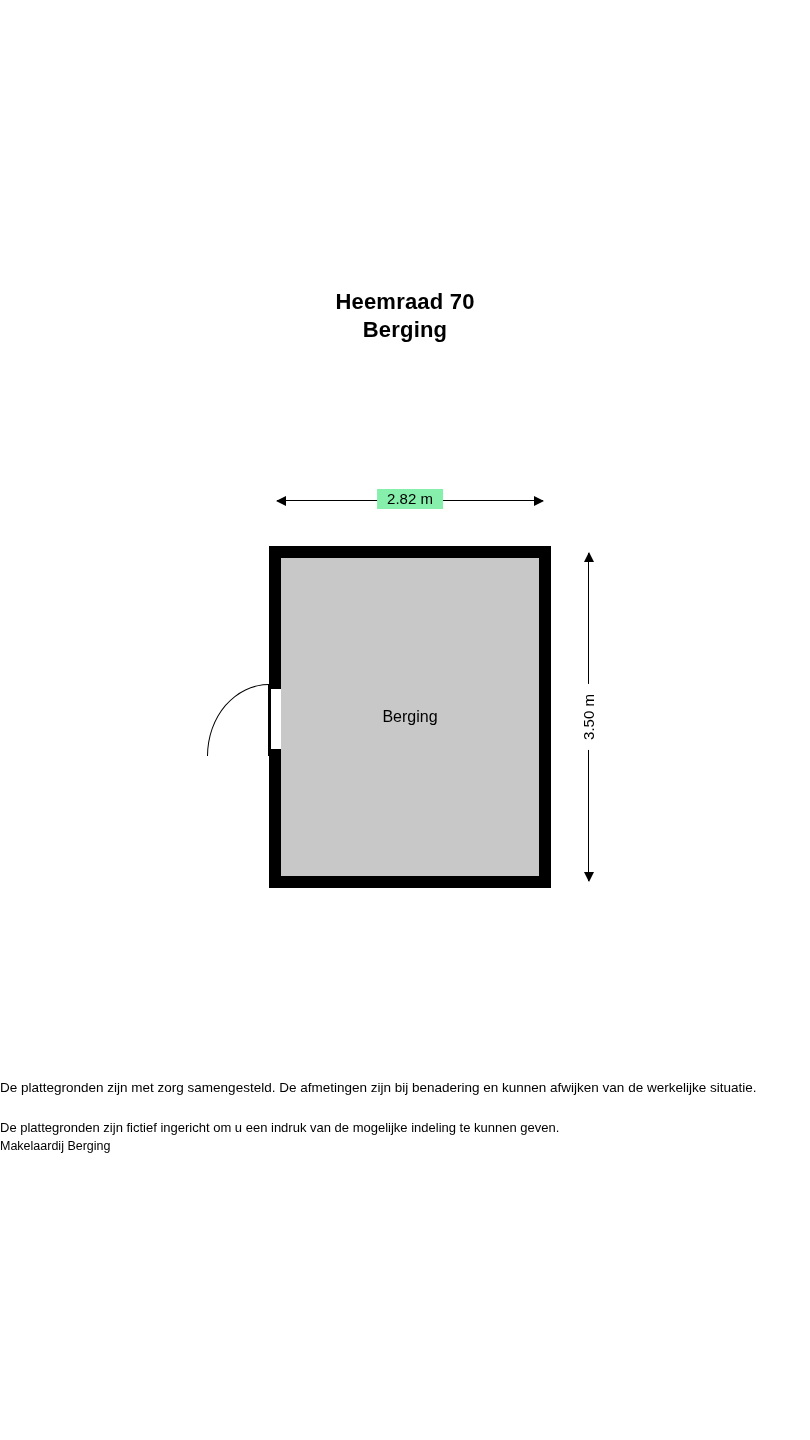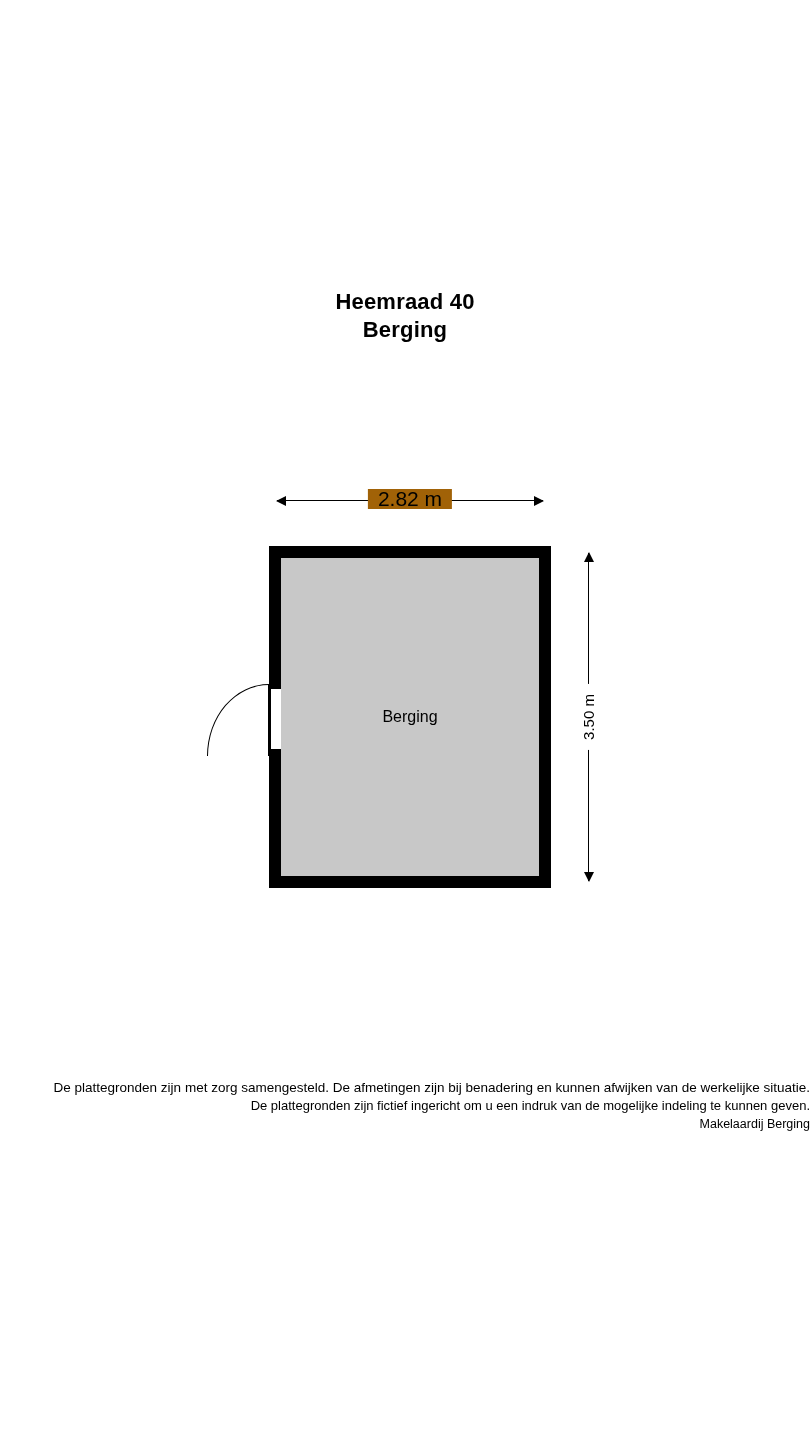--- a/index.html
+++ b/index.html
@@ -132,23 +132,23 @@
     left: 0;
     top: 0;
     width: 100%;
     border-top: 1.5px solid #000000;
   }
   .dim-top .label {
     position: absolute;
     left: 50%;
     top: -11px;
     transform: translateX(-50%);
-    background: #a16207;
+    background: #86efac;
     padding: 0 10px;
-    font-size: 21px;
+    font-size: 15px;
     line-height: 20px;
     white-space: nowrap;
   }
   .arrow-left-h, .arrow-right-h {
     position: absolute;
     top: -4px;
     width: 0;
     height: 0;
     border-top: 5px solid transparent;
     border-bottom: 5px solid transparent;
@@ -204,41 +204,42 @@
     bottom: -1px;
     border-top: 10px solid #000000;
   }
 
   
   .disclaimer {
     position: absolute;
     left: 0;
     top: 1078px;
     width: 810px;
-    text-align: right;
+    text-align: left;
   }
   .disclaimer .d1 {
     font-size: 13.5px;
     line-height: 19px;
   }
   .disclaimer .d2,
   .disclaimer .d3 {
     font-size: 13px;
     line-height: 18px;
+    margin-top: 22px;
   }
   .disclaimer .d4 {
     font-size: 12.5px;
     line-height: 18px;
   }
 </style>
 </head>
 <body>
 
 <div class="title-block">
-  <div class="title-line-1">Heemraad 40</div>
+  <div class="title-line-1">Heemraad 70</div>
   <div class="title-line-2">Berging</div>
 </div>
 
 <div class="plan-area">
 
   <div class="dim-top">
     <div class="line"></div>
     <div class="arrow-left-h"></div>
     <div class="arrow-right-h"></div>
     <div class="label">2.82 m</div>

